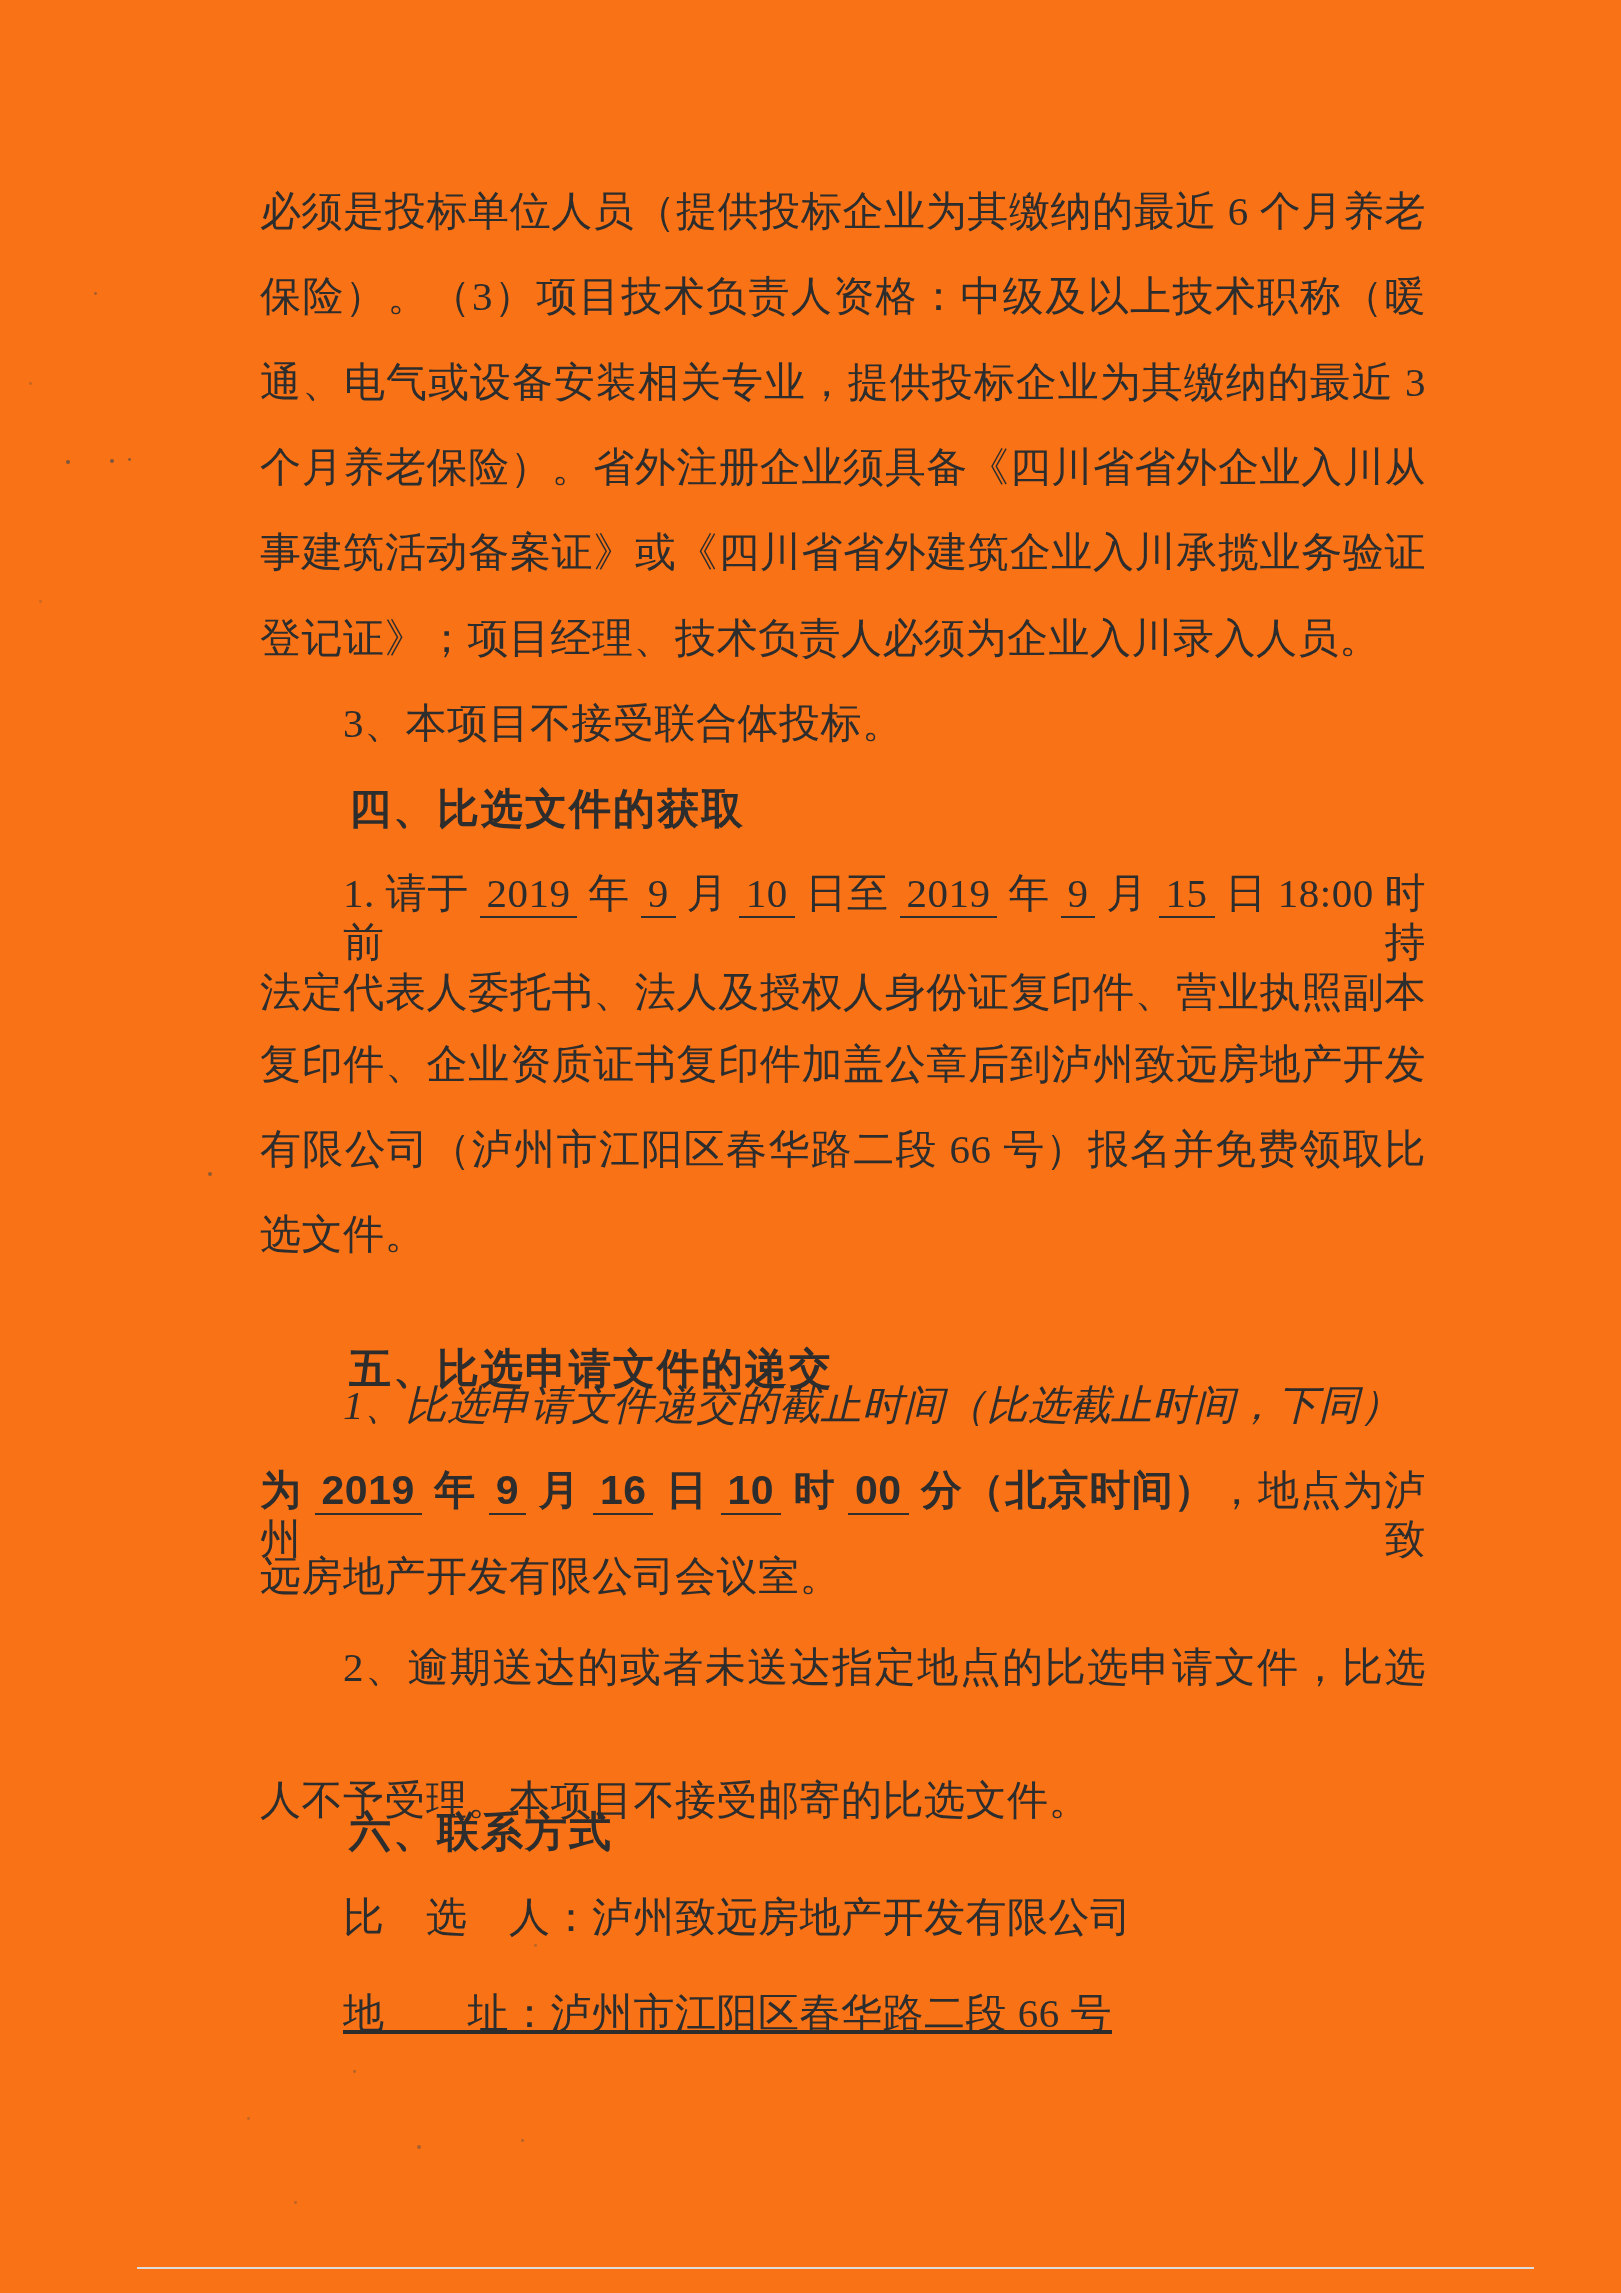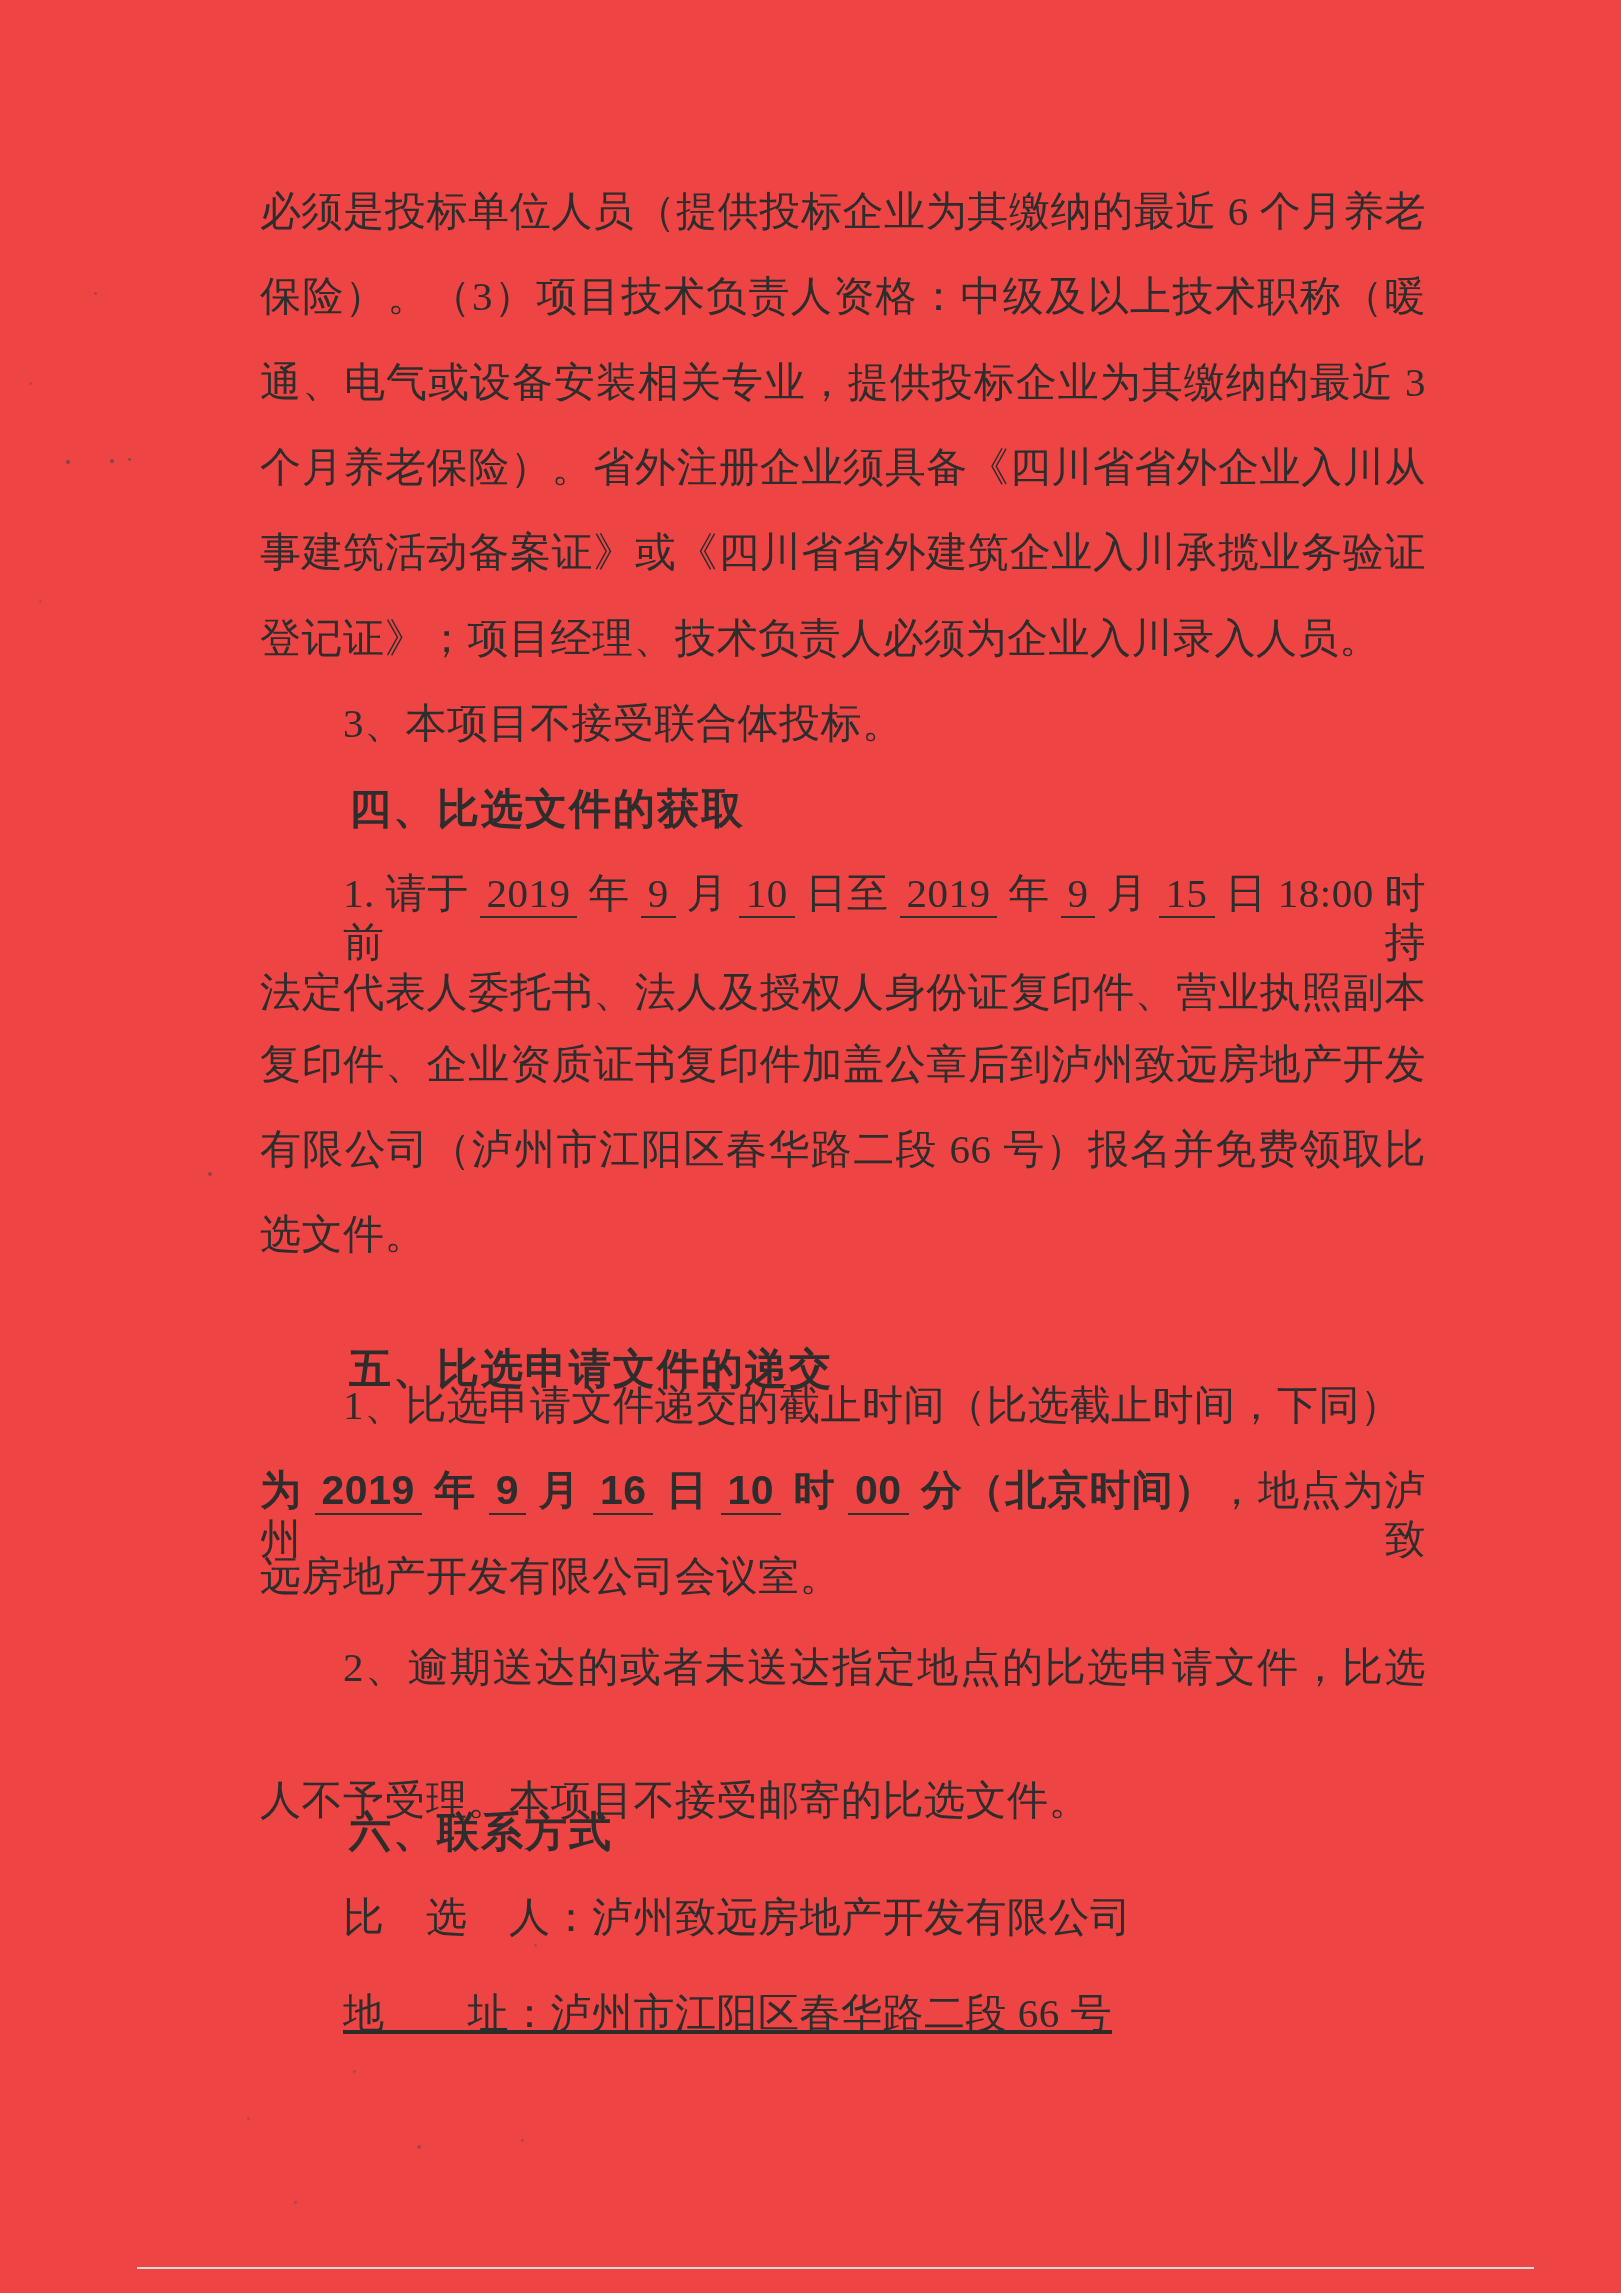--- a/index.html
+++ b/index.html
@@ -54,36 +54,36 @@
     background: #4a4a4a;
     border-radius: 50%;
   }
   .scanline {
     position: absolute;
   }
 </style>
 </head>
 <body>
 
-<div class="page" id="page" style="background: #ef4444; color: rgb(45, 45, 45);">
+<div class="page" id="page" style="background: #f97316; color: rgb(45, 45, 45);">
     <div class="line body full" style="top: 187px;"><span class="">必须是投标单位人员（提供投标企业为其缴纳的最近 6 个月养老</span></div>
     <div class="line body full" style="top: 272px;"><span class="">保险）。（3）项目技术负责人资格：中级及以上技术职称（暖</span></div>
     <div class="line body full" style="top: 358px;"><span class="">通、电气或设备安装相关专业，提供投标企业为其缴纳的最近 3</span></div>
     <div class="line body full" style="top: 443px;"><span class="">个月养老保险）。省外注册企业须具备《四川省省外企业入川从</span></div>
     <div class="line body full" style="top: 528px;"><span class="">事建筑活动备案证》或《四川省省外建筑企业入川承揽业务验证</span></div>
     <div class="line body" style="top: 614px;"><span class="">登记证》；项目经理、技术负责人必须为企业入川录入人员。</span></div>
     <div class="line item" style="top: 699px;"><span class="">3、本项目不接受联合体投标。</span></div>
     <div class="line heading" style="top: 784px;"><span class="">四、比选文件的获取</span></div>
     <div class="line item full" style="top: 869px;"><span class="">1. 请于 </span><span class="u ">2019</span><span class=""> 年 </span><span class="u ">9</span><span class=""> 月 </span><span class="u ">10</span><span class=""> 日至 </span><span class="u ">2019</span><span class=""> 年 </span><span class="u ">9</span><span class=""> 月 </span><span class="u ">15</span><span class=""> 日 18:00 时前持</span></div>
     <div class="line body full" style="top: 968px;"><span class="">法定代表人委托书、法人及授权人身份证复印件、营业执照副本</span></div>
     <div class="line body full" style="top: 1040px;"><span class="">复印件、企业资质证书复印件加盖公章后到泸州致远房地产开发</span></div>
     <div class="line body full" style="top: 1125px;"><span class="">有限公司（泸州市江阳区春华路二段 66 号）报名并免费领取比</span></div>
     <div class="line body" style="top: 1210px;"><span class="">选文件。</span></div>
     <div class="line heading" style="top: 1344px;"><span class="">五、比选申请文件的递交</span></div>
-    <div class="line item" style="top: 1381px;"><span class="">1、比选申请文件递交的截止时间（比选截止时间，下同）</span></div>
+    <div class="line item" style="top: 1381px; font-style: italic;"><span class="">1、比选申请文件递交的截止时间（比选截止时间，下同）</span></div>
     <div class="line body full" style="top: 1466px;"><span class="b">为 </span><span class="u b">2019</span><span class="b"> 年 </span><span class="u b">9</span><span class="b"> 月 </span><span class="u b">16</span><span class="b"> 日 </span><span class="u b">10</span><span class="b"> 时 </span><span class="u b">00</span><span class="b"> 分（北京时间）</span><span class="">，地点为泸州致</span></div>
     <div class="line body" style="top: 1552px;"><span class="">远房地产开发有限公司会议室。</span></div>
     <div class="line item full" style="top: 1637px; margin-top: 6px;"><span class="">2、逾期送达的或者未送达指定地点的比选申请文件，比选</span></div>
     <div class="line body" style="top: 1776px;"><span class="">人不予受理。本项目不接受邮寄的比选文件。</span></div>
     <div class="line heading" style="top: 1807px;"><span class="">六、联系方式</span></div>
     <div class="line item" style="top: 1893px;"><span class="">比　选　人：泸州致远房地产开发有限公司</span></div>
     <div class="line item" style="top: 1989px; text-decoration: underline;"><span class="">地　　址：泸州市江阳区春华路二段 66 号</span></div>
     <div class="speck" style="left: 94px; top: 292px; width: 2.9px; height: 2.9px; opacity: 0.45;"></div>
     <div class="speck" style="left: 29px; top: 382px; width: 2.9px; height: 2.9px; opacity: 0.3;"></div>
     <div class="speck" style="left: 66px; top: 460px; width: 3.9px; height: 3.9px; opacity: 0.7;"></div>

